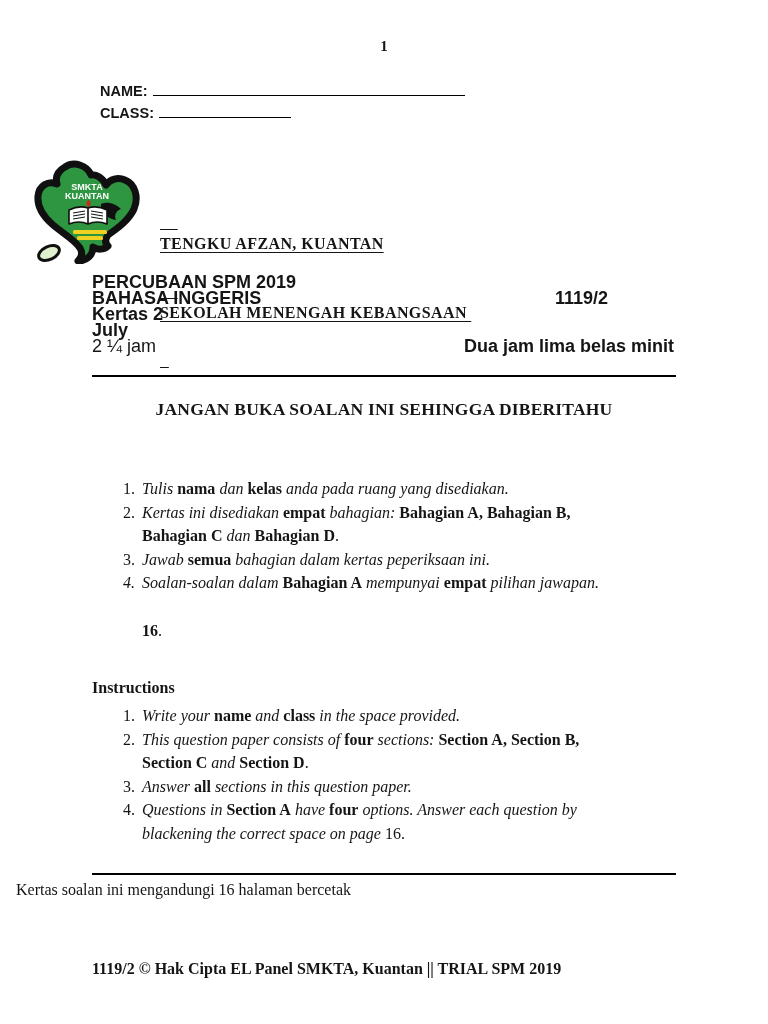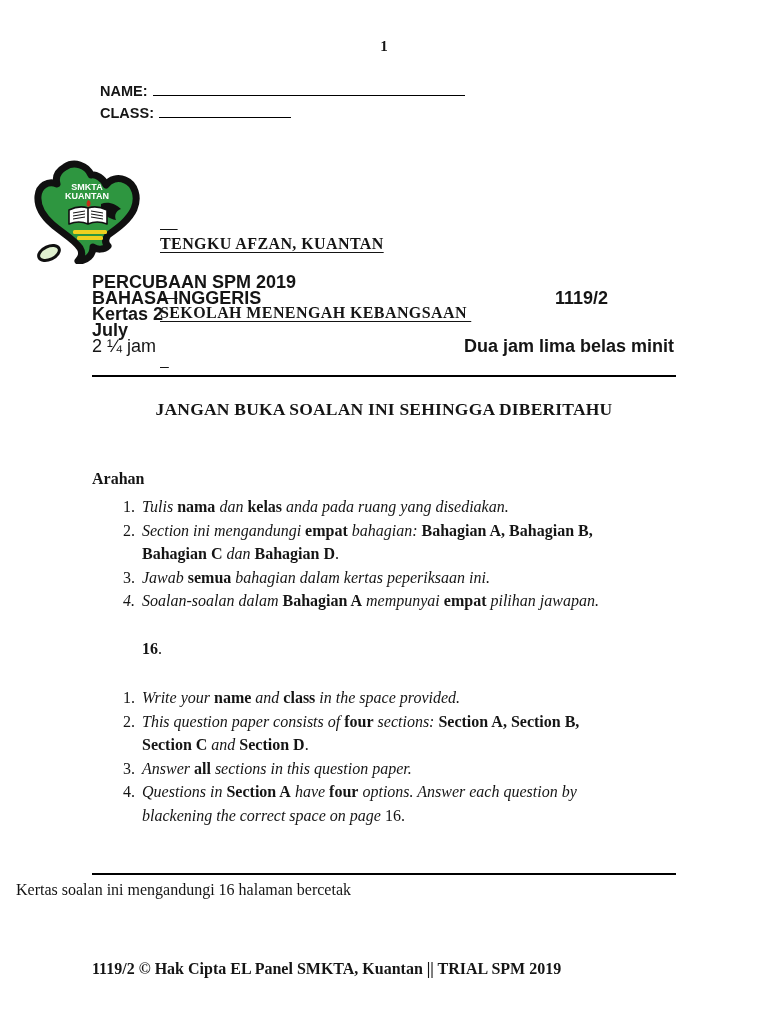--- a/index.html
+++ b/index.html
@@ -115,30 +115,30 @@
       <span class="normal">2 ¼ jam</span>
       <span class="exam-right-words">Dua jam lima belas minit</span>
     </div>
   </div>
 
   <div class="rule rule-1"></div>
 
   <div class="notice">JANGAN BUKA SOALAN INI SEHINGGA DIBERITAHU</div>
 
   <div class="section section-arahan">
-    <div class="section-heading">Arahan</div>
     <ol>
       <li><span class="s-i">Tulis </span><span class="s-bi">nama</span><span class="s-i"> dan </span><span class="s-bi">kelas</span><span class="s-i"> anda pada ruang yang disediakan.</span></li>
-      <li><span class="s-i">Section ini mengandungi </span><span class="s-bi">empat</span><span class="s-i"> bahagian: </span><span class="s-b">Bahagian A, Bahagian B,</span><br><span class="s-b">Bahagian C</span><span class="s-i"> dan </span><span class="s-b">Bahagian D</span><span class="s-r">.</span></li>
+      <li><span class="s-i">Kertas ini disediakan </span><span class="s-bi">empat</span><span class="s-i"> bahagian: </span><span class="s-b">Bahagian A, Bahagian B,</span><br><span class="s-b">Bahagian C</span><span class="s-i"> dan </span><span class="s-b">Bahagian D</span><span class="s-r">.</span></li>
       <li><span class="s-i">Jawab </span><span class="s-b">semua</span><span class="s-i"> bahagian dalam kertas peperiksaan ini.</span></li>
       <li><span class="s-i">Soalan-soalan dalam </span><span class="s-b">Bahagian A</span><span class="s-i"> mempunyai </span><span class="s-b">empat</span><span class="s-i"> pilihan jawapan.</span><br><br><span class="s-b">16</span><span class="s-r">.</span></li>
     </ol>
   </div>
 
   <div class="section section-instructions">
+    <div class="section-heading">Instructions</div>
     <ol>
       <li><span class="s-i">Write your </span><span class="s-bi">name</span><span class="s-i"> and </span><span class="s-bi">class</span><span class="s-i"> in the space provided.</span></li>
       <li><span class="s-i">This question paper consists of </span><span class="s-bi">four</span><span class="s-i"> sections: </span><span class="s-b">Section A, Section B,</span><br><span class="s-b">Section C</span><span class="s-i"> and </span><span class="s-b">Section D</span><span class="s-r">.</span></li>
       <li><span class="s-i">Answer </span><span class="s-b">all</span><span class="s-i"> sections in this question paper.</span></li>
       <li><span class="s-i">Questions in </span><span class="s-b">Section A</span><span class="s-i"> have </span><span class="s-b">four</span><span class="s-i"> options. Answer each question by</span><br><span class="s-i">blackening the correct space on page </span><span class="s-r">16.</span></li>
     </ol>
   </div>
 
   <div class="rule rule-2"></div>
 

